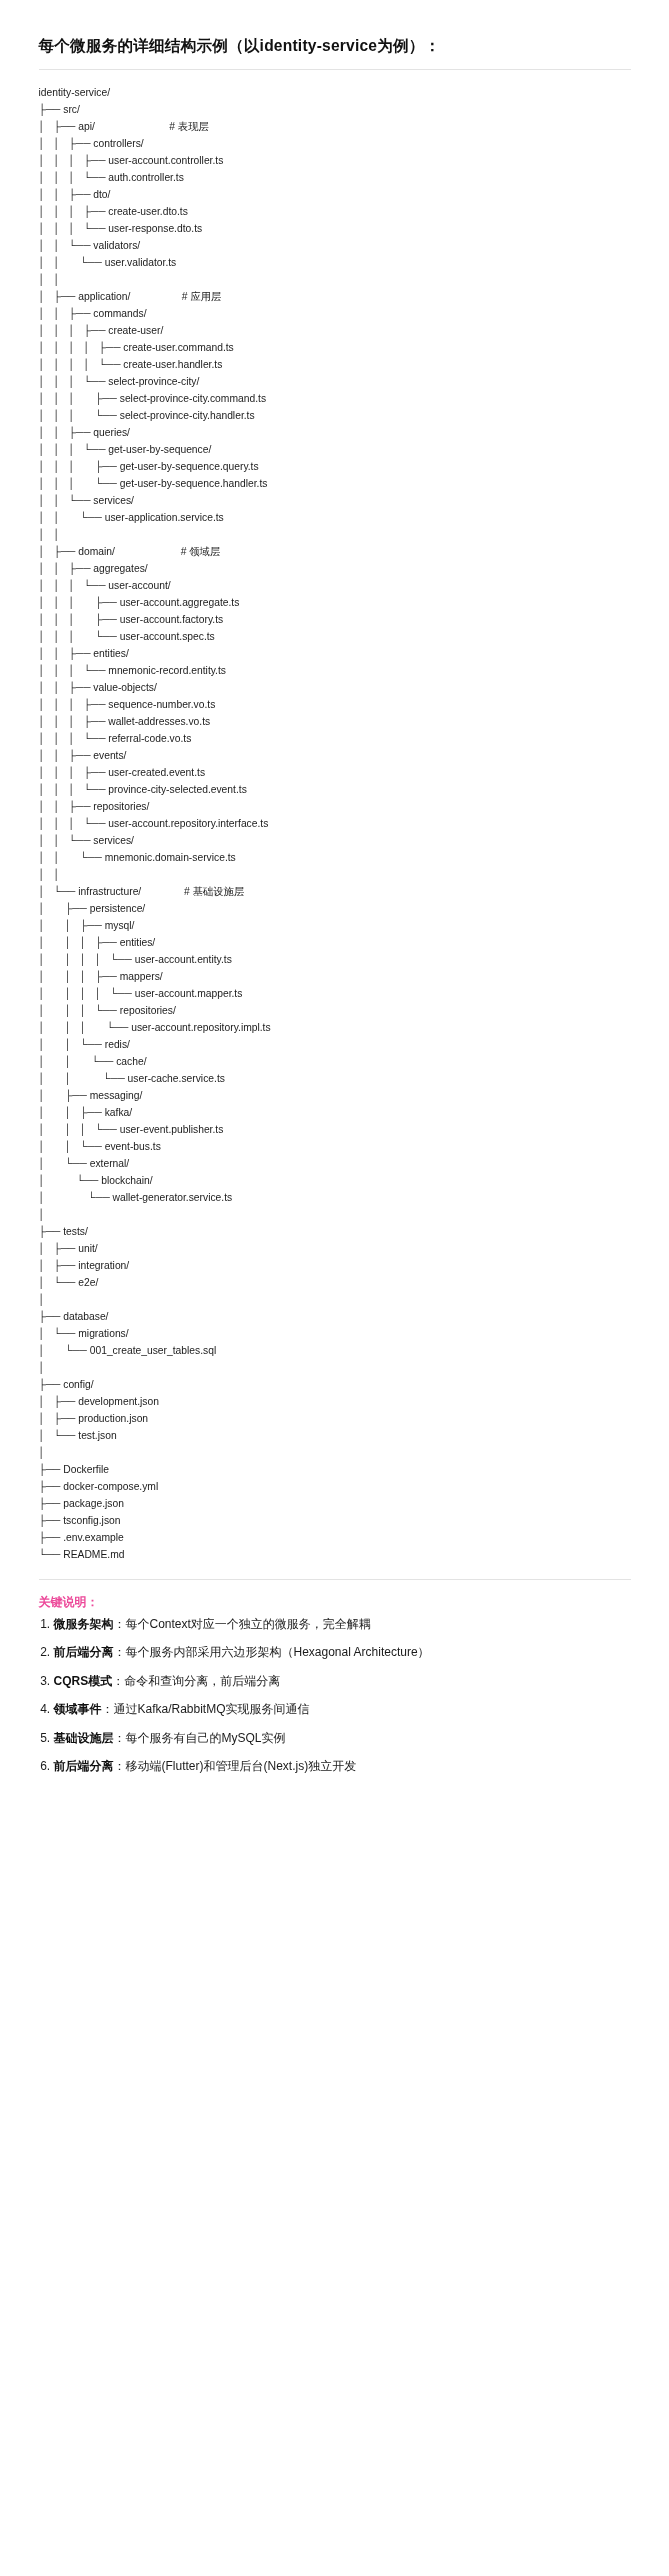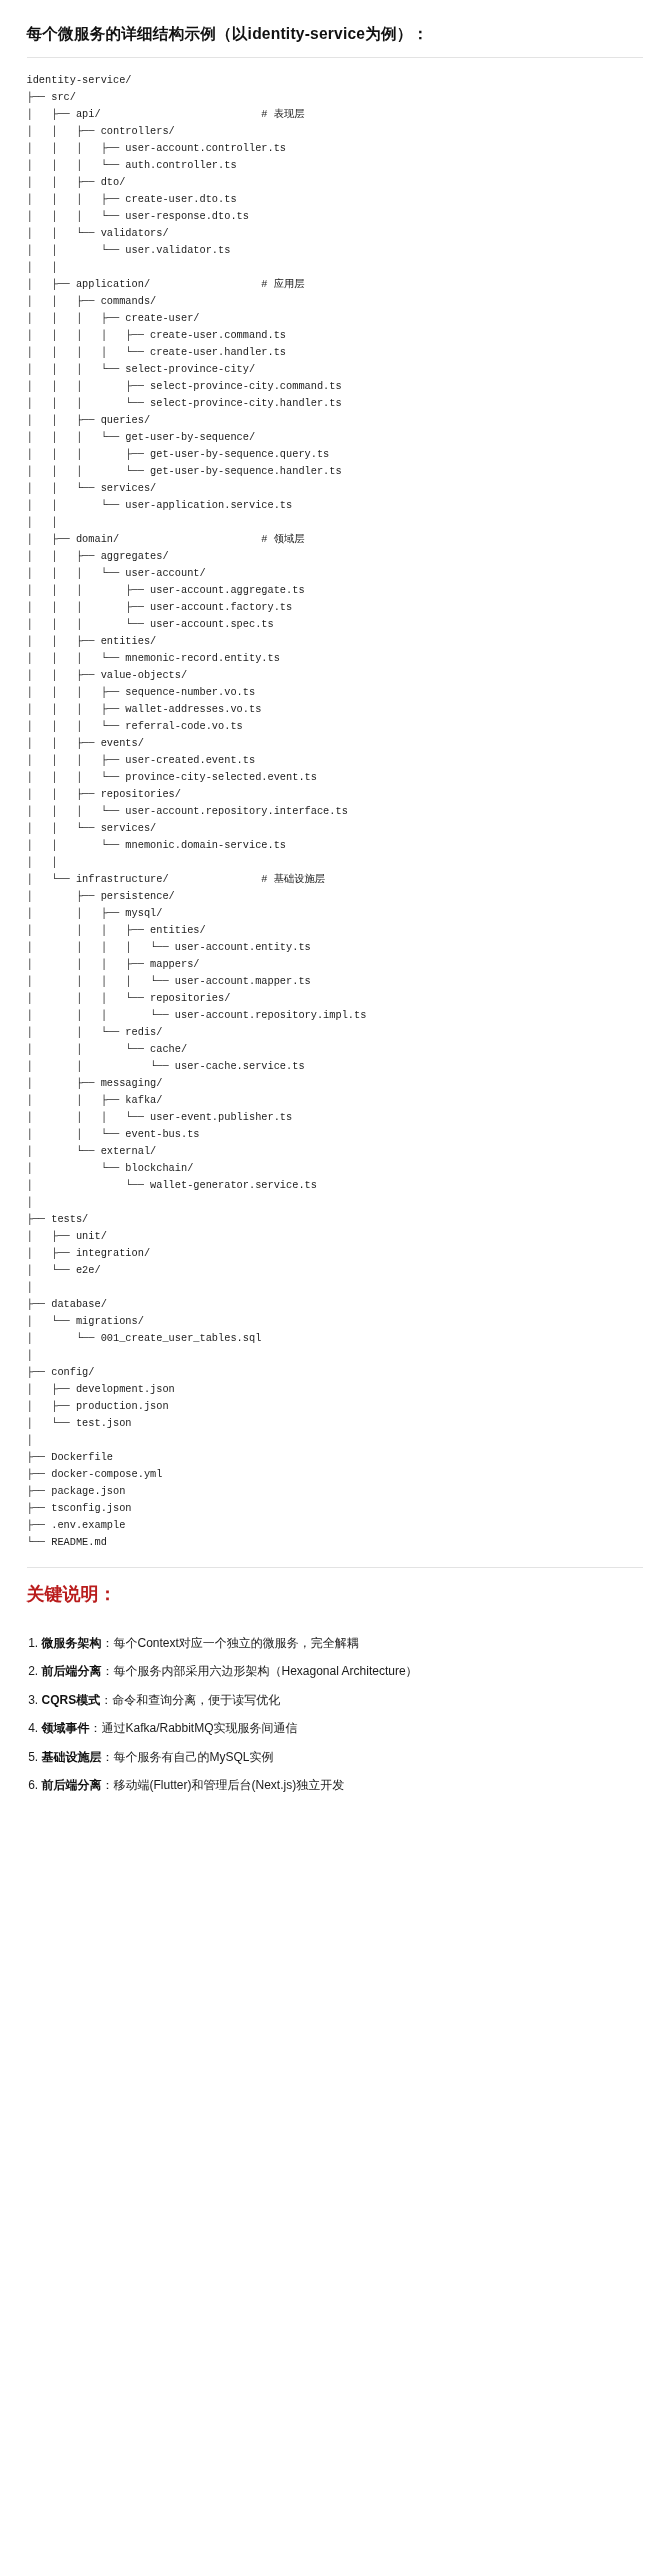--- a/index.html
+++ b/index.html
@@ -8,21 +8,21 @@
     background: #ffffff;
   }
   body {
     width: 669px;
     font-family: "Liberation Sans", sans-serif;
     color: #1a1a1a;
   }
   .page {
     width: 669px;
     box-sizing: border-box;
-    padding: 4px;
+    padding: 16px;
   }
   .title-block {
     padding: 19px 22.5px 8.8px 22.5px;
   }
   .doc-title {
     font-size: 15.6px;
     font-weight: bold;
     line-height: 1.4;
     color: #111111;
     letter-spacing: 0.2px;
@@ -30,40 +30,40 @@
   .divider {
     height: 0.6px;
     background: #e3e3e3;
     margin: 3.8px 22.5px 0 22.5px;
   }
   .tree-block {
     padding: 13.8px 22.5px 10px 22.5px;
   }
   pre.tree {
     margin: 0;
-    font-family: Liberation Mono, monospace;
+    font-family: Liberation Sans, sans-serif;
     font-size: 10.3px;
     line-height: 17px;
     color: #1b1b1b;
     white-space: pre;
     letter-spacing: 0px;
   }
   .divider2 {
     height: 0.6px;
     background: #e3e3e3;
     margin: 6.3px 22.5px 0 22.5px;
   }
   .keys-block {
     padding: 13.8px 22.5px 6.3px 22.5px;
   }
   .keys-title {
-    font-size: 18px;
+    font-size: 12px;
     font-weight: bold;
-    color: #b91c1c;
-    margin-bottom: 28px;
+    color: #ec4899;
+    margin-bottom: 4px;
   }
   ol.keys {
     margin: 0;
     padding: 0 0 0 15px;
     list-style: decimal;
   }
   ol.keys li {
     font-size: 12px;
     line-height: 1.5;
     margin-bottom: 10.6px;
@@ -183,21 +183,21 @@
 └── README.md</pre>
   </div>
 
   <div class="divider2"></div>
 
   <div class="keys-block">
     <div class="keys-title">关键说明：</div>
     <ol class="keys">
       <li><span class="k">微服务架构</span><span>：每个Context对应一个独立的微服务，完全解耦</span></li>
       <li><span class="k">前后端分离</span><span>：每个服务内部采用六边形架构（Hexagonal Architecture）</span></li>
-      <li><span class="k">CQRS模式</span><span>：命令和查询分离，便于读写优化</span></li>
+      <li><span class="k">CQRS模式</span><span>：命令和查询分离，前后端分离</span></li>
       <li><span class="k">领域事件</span><span>：通过Kafka/RabbitMQ实现服务间通信</span></li>
       <li><span class="k">基础设施层</span><span>：每个服务有自己的MySQL实例</span></li>
       <li><span class="k">前后端分离</span><span>：移动端(Flutter)和管理后台(Next.js)独立开发</span></li>
     </ol>
   </div>
 
 
 </div>
 
 

